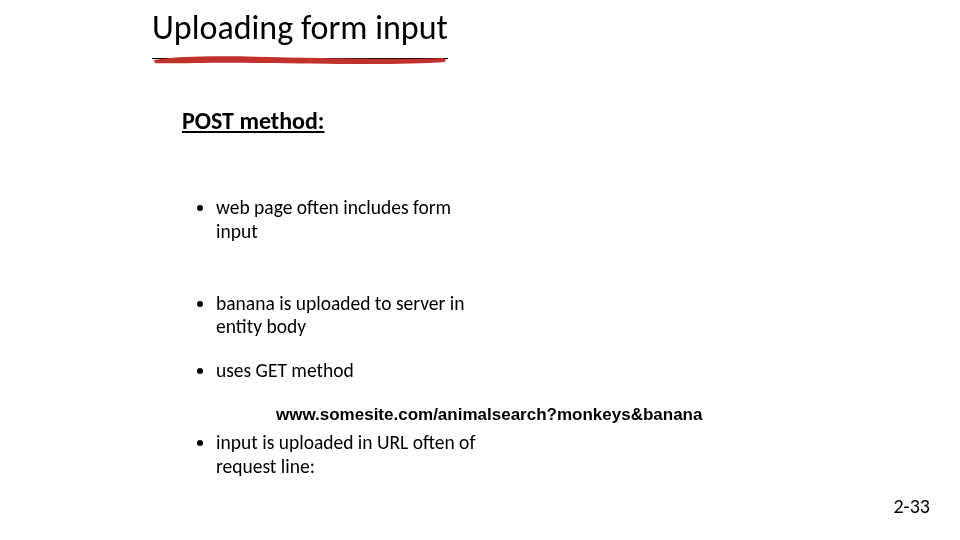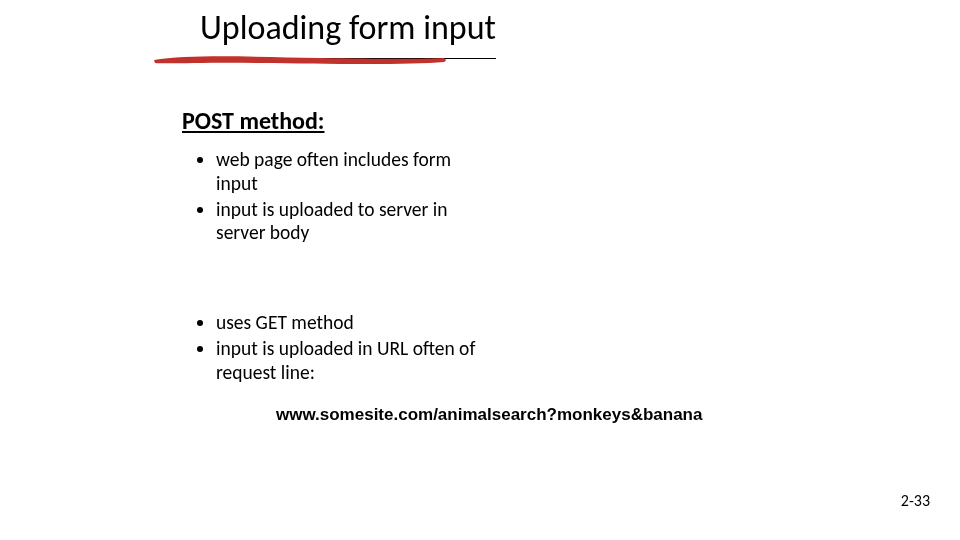--- a/index.html
+++ b/index.html
@@ -19,21 +19,20 @@
   }
   .title {
     position: absolute;
     left: 152px;
     top: 8px;
     font-size: 34px;
     border-bottom: 1px solid #000;
     padding-bottom: 9px;
     display: inline-block;
     line-height: 1.2;
-    margin-left: 48px;
   }
   .title-underline {
     position: absolute;
     pointer-events: none;
   }
   .section1-heading {
     position: absolute;
     left: 182px;
     top: 106px;
     font-size: 24px;
@@ -51,58 +50,59 @@
     position: absolute;
     list-style: disc outside;
     margin: 0;
     padding-left: 24px;
     width: 280px;
     font-size: 19.5px;
     line-height: 1.22;
   }
   ul.bullets li {
     margin-bottom: 2px;
+    margin-top: 48px;
   }
   .bullets-1 { left: 192px; top: 148px; }
   .bullets-2 { left: 192px; top: 311px; }
   .example-url {
     position: absolute;
     left: 276px;
     top: 405px;
     font-family: Liberation Sans, sans-serif;
     font-size: 17px;
     font-weight: bold;
     white-space: pre;
   }
   .page-num {
     position: absolute;
     right: 30px;
-    bottom: 30px;
-    font-size: 16px;
+    bottom: 22px;
+    font-size: 20px;
     margin-left: 40px;
   }
 </style>
 </head>
 <body>
 
 <div class="slide">
 
   <div class="title">Uploading form input</div>
 
   <svg class="title-underline" width="300" height="20" viewBox="0 0 300 20" style="left:150px; top:50px;">
     <path d="M4 10 C 40 4, 110 7, 170 8 C 230 9, 280 9, 293 8
              C 296 8, 297 11, 294 12
              C 260 15, 180 14, 110 13 C 60 12, 20 14, 5 13 Z" fill="#c0322b"></path>
   </svg>
 
   <div class="section1-heading">POST method:</div>
 
   <ul class="bullets bullets-1">
     <li>web page often includes form input</li>
-    <li>input is uploaded to server in server body</li>
+    <li>banana is uploaded to server in entity body</li>
   </ul>
 
 
   <ul class="bullets bullets-2">
     <li>uses GET method</li>
     <li>input is uploaded in URL often of request line:</li>
   </ul>
 
   <div class="example-url">www.somesite.com/animalsearch?monkeys&amp;banana</div>
 

